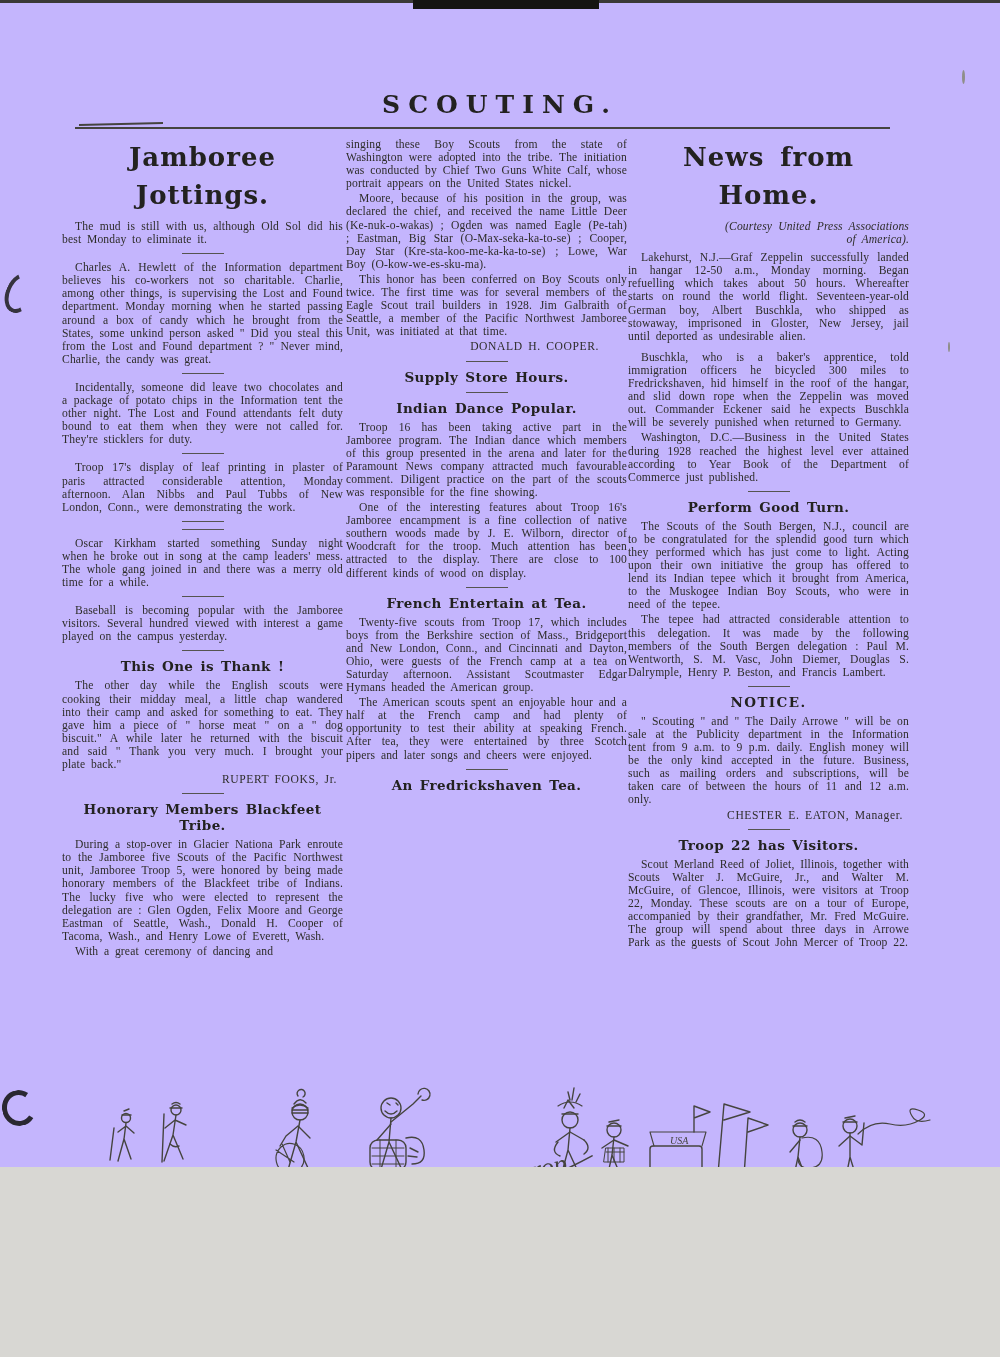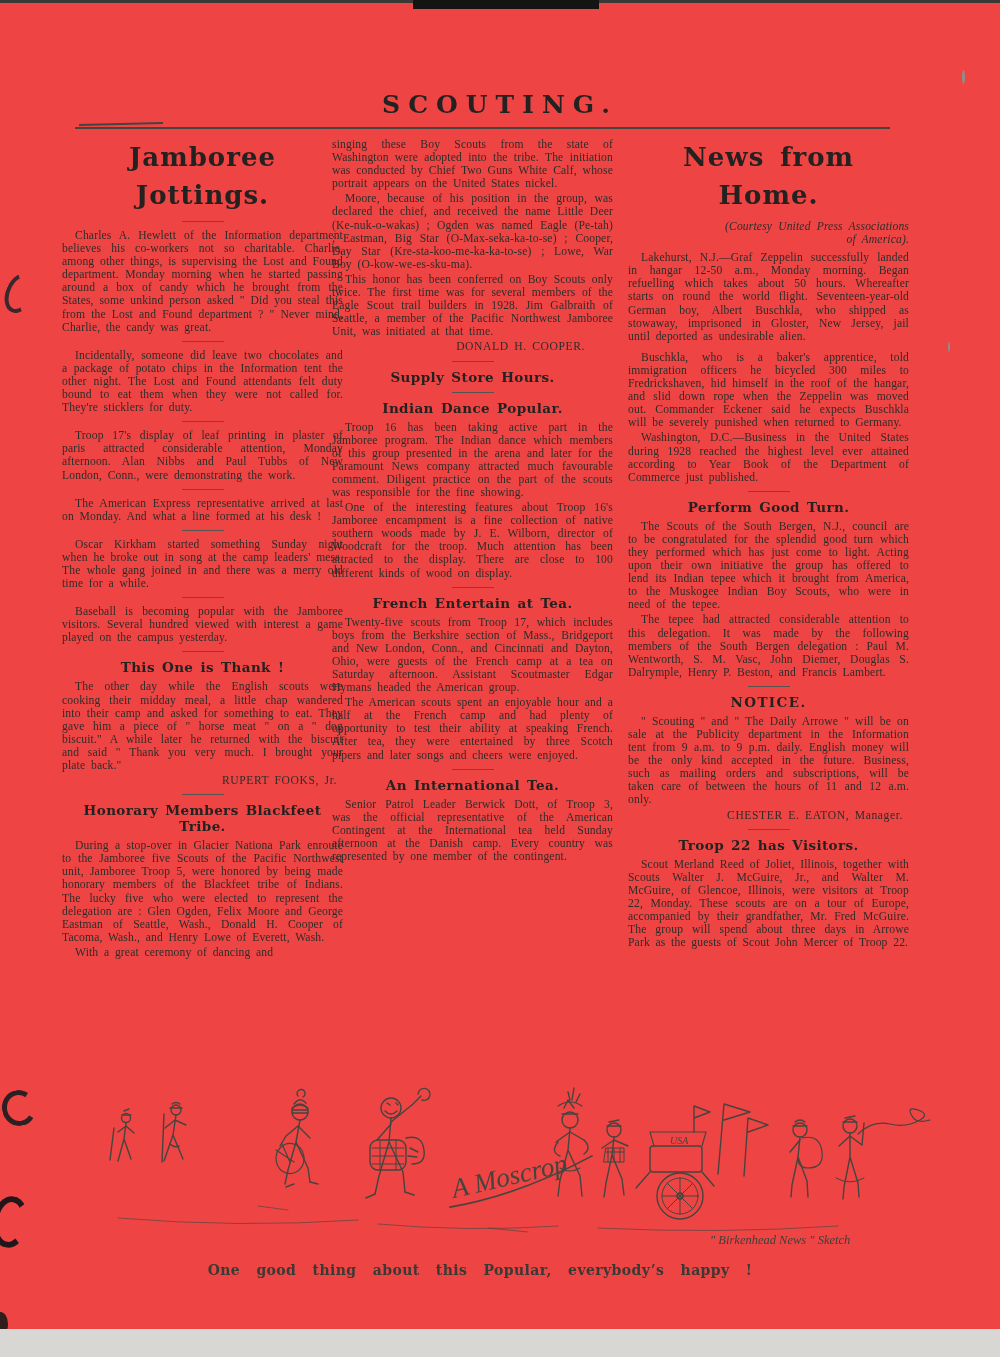--- a/index.html
+++ b/index.html
@@ -1,20 +1,20 @@
 <!DOCTYPE html>
 <html><head>
 <meta charset="utf-8">
 <style>
   html,body{margin:0;padding:0;}
   body{background:#d8d7d3;}
   .page{
     position:relative;
-    width:1000px;height:1329px;
-    background:#ef4444;
+    width:1000px;height:1167px;
+    background:#c4b5fd;
     overflow:hidden;
     font-family:"Liberation Serif", serif;
     color:#2e2d2a;
     text-decoration:underline;
   }
   
   .top-line{position:absolute;top:0;left:0;width:100%;height:3px;background:#3a3936;}
   .top-bar{position:absolute;top:0;left:413px;width:186px;height:9px;background:#141412;}
 
   
@@ -23,21 +23,21 @@
     text-align:center;
     font-family:"DejaVu Serif", serif;
     font-weight:bold;font-size:25px;letter-spacing:8px;color:#232220;
   }
   .head-rule{position:absolute;top:127px;left:75px;width:815px;height:2px;background:#45443f;}
   .head-rule-squiggle{position:absolute;top:123px;left:79px;width:84px;height:2px;background:#45443f;transform:rotate(-1.2deg);}
 
   
   .col{position:absolute;top:138px;width:281px;font-size:11.6px;line-height:13.1px;text-align:justify;word-spacing:2.6px;letter-spacing:0.15px;}
   .col-left{left:62px;}
-  .col-mid{left:332px;}
+  .col-mid{left:346px;}
   .col-right{left:628px;}
 
   .headline{
     font-family:"DejaVu Serif", serif;
     font-weight:bold;font-size:26px;line-height:38px;
     text-align:center;letter-spacing:1px;color:#232220;
     text-indent:0;margin:0 0 6px 0;word-spacing:6px;
   }
   .subhead{
     font-family:"DejaVu Serif", serif;
@@ -78,28 +78,28 @@
 
   <div class="top-line"></div>
   <div class="top-bar"></div>
 
   <div class="masthead">SCOUTING.</div>
   <div class="head-rule"></div>
   <div class="head-rule-squiggle"></div>
 
   <div class="col col-left">
     <div class="headline">Jamboree Jottings.</div>
+    <p class="body-p">The mud is still with us, although Old Sol did his best Monday to eliminate it.</p>
     <hr class="sep">
     <p class="body-p">Charles A. Hewlett of the Information department believes his co-workers not so charitable. Charlie, among other things, is supervising the Lost and Found department. Monday morning when he started passing around a box of candy which he brought from the States, some unkind person asked " Did you steal this from the Lost and Found department ? " Never mind, Charlie, the candy was great.</p>
     <hr class="sep">
     <p class="body-p">Incidentally, someone did leave two chocolates and a package of potato chips in the Information tent the other night. The Lost and Found attendants felt duty bound to eat them when they were not called for. They're sticklers for duty.</p>
     <hr class="sep">
     <p class="body-p">Troop 17's display of leaf printing in plaster of paris attracted considerable attention, Monday afternoon. Alan Nibbs and Paul Tubbs of New London, Conn., were demonstrating the work.</p>
     <hr class="sep">
-    <p class="body-p">The American Express representative arrived at last on Monday. And what a line formed at his desk !</p>
     <hr class="sep">
     <p class="body-p">Oscar Kirkham started something Sunday night when he broke out in song at the camp leaders' mess. The whole gang joined in and there was a merry old time for a while.</p>
     <hr class="sep">
     <p class="body-p">Baseball is becoming popular with the Jamboree visitors. Several hundred viewed with interest a game played on the campus yesterday.</p>
     <hr class="sep">
     <div class="subhead">This One is Thank !</div>
     <p class="body-p">The other day while the English scouts were cooking their midday meal, a little chap wandered into their camp and asked for something to eat. They gave him a piece of " horse meat " on a " dog biscuit." A while later he returned with the biscuit and said " Thank you very much. I brought your plate back."</p>
     <p class="sig">RUPERT FOOKS, Jr.</p>
     <hr class="sep">
     <div class="subhead">Honorary Members Blackfeet Tribe.</div>
@@ -116,22 +116,21 @@
     <div class="subhead">Supply Store Hours.</div>
     <hr class="sep">
     <div class="subhead">Indian Dance Popular.</div>
     <p class="body-p">Troop 16 has been taking active part in the Jamboree program. The Indian dance which members of this group presented in the arena and later for the Paramount News company attracted much favourable comment. Diligent practice on the part of the scouts was responsible for the fine showing.</p>
     <p class="body-p">One of the interesting features about Troop 16's Jamboree encampment is a fine collection of native southern woods made by J. E. Wilborn, director of Woodcraft for the troop. Much attention has been attracted to the display. There are close to 100 different kinds of wood on display.</p>
     <hr class="sep">
     <div class="subhead">French Entertain at Tea.</div>
     <p class="body-p">Twenty-five scouts from Troop 17, which includes boys from the Berkshire section of Mass., Bridgeport and New London, Conn., and Cincinnati and Dayton, Ohio, were guests of the French camp at a tea on Saturday afternoon. Assistant Scoutmaster Edgar Hymans headed the American group.</p>
     <p class="body-p">The American scouts spent an enjoyable hour and a half at the French camp and had plenty of opportunity to test their ability at speaking French. After tea, they were entertained by three Scotch pipers and later songs and cheers were enjoyed.</p>
     <hr class="sep">
-    <div class="subhead">An International Tea.</div>
-    <p class="body-p">Senior Patrol Leader Berwick Dott, of Troop 3, was the official representative of the American Contingent at the International tea held Sunday afternoon at the Danish camp. Every country was represented by one member of the contingent.</p>
+    <div class="subhead">An Fredrickshaven Tea.</div>
   </div>
 
   <div class="col col-right">
     <div class="headline">News from Home.</div>
     <p class="credit">(Courtesy United Press Associations</p>
     <p class="credit" style="margin-bottom:5px;">of America).</p>
     <p class="body-p">Lakehurst, N.J.—Graf Zeppelin successfully landed in hangar 12-50 a.m., Monday morning. Began refuelling which takes about 50 hours. Whereafter starts on round the world flight. Seventeen-year-old German boy, Albert Buschkla, who shipped as stowaway, imprisoned in Gloster, New Jersey, jail until deported as undesirable alien.</p>
     <p class="body-p" style="margin-top:8px;">Buschkla, who is a baker's apprentice, told immigration officers he bicycled 300 miles to Fredrickshaven, hid himself in the roof of the hangar, and slid down rope when the Zeppelin was moved out. Commander Eckener said he expects Buschkla will be severely punished when returned to Germany.</p>
     <p class="body-p" style="">Washington, D.C.—Business in the United States during 1928 reached the highest level ever attained according to Year Book of the Department of Commerce just published.</p>
     <hr class="sep">

